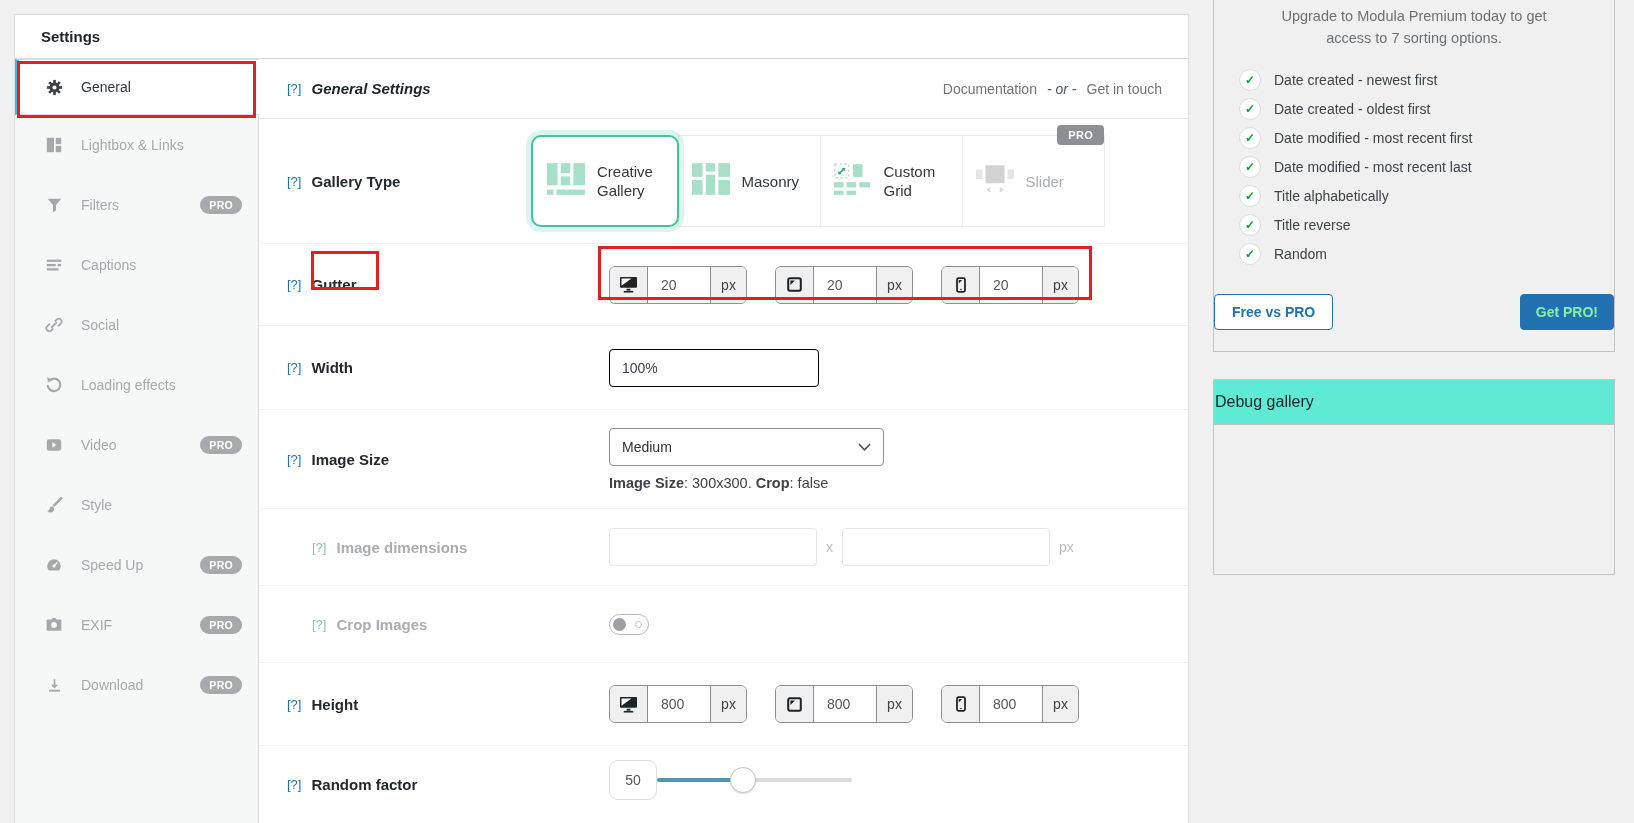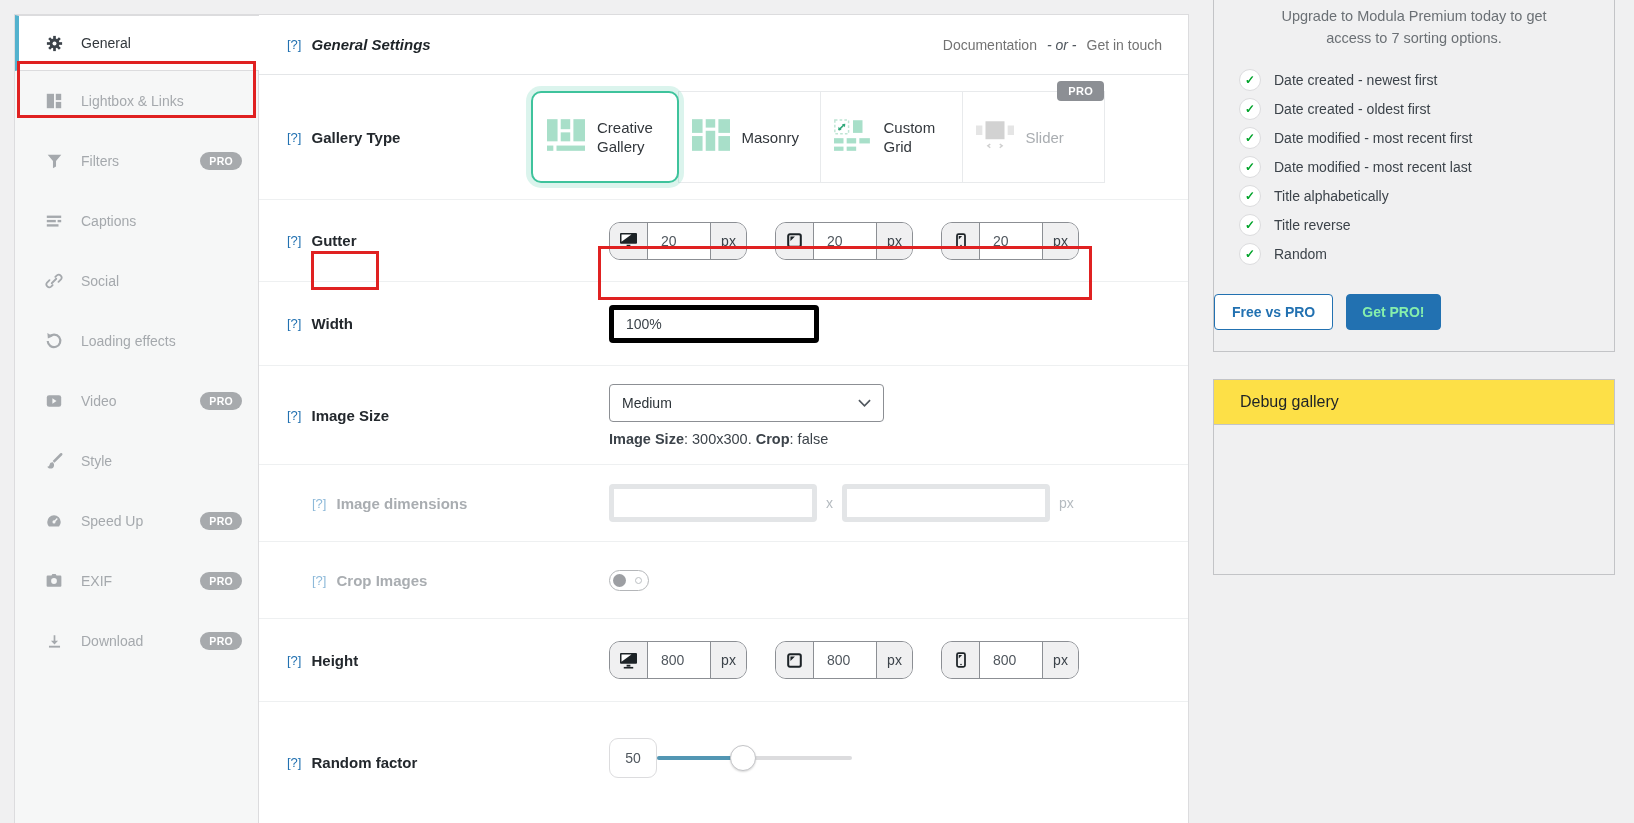--- a/index.html
+++ b/index.html
@@ -91,38 +91,38 @@
   .card.pro-card .gt-label { color:#a9adb1; }
   .card-pro-tag {
     position:absolute; top:-11px; right:0px; background:#8c8f94; color:#fff;
     font-size:11px; font-weight:700; padding:4px 11px; border-radius:4px; letter-spacing:.3px;
   }
 
   
   .dev-groups { display:flex; gap:28px; }
   .dev-group {
     display:flex; align-items:stretch; height:38px; border:1px solid #8c8f94;
-    border-radius:11px; overflow:hidden; background:#fff;
+    border-radius:6px; overflow:hidden; background:#fff;
   }
   .dev-ic {
     width:38px; background:#f0f0f1; border-right:1px solid #8c8f94;
     display:flex; align-items:center; justify-content:center; color:#1d2327;
   }
   .dev-group input {
     width:62px; border:none; outline:none; font-family:inherit;
     font-size:14px; color:#50575e; padding:0 0 0 13px; background:#fff;
   }
   .dev-unit {
     width:36px; background:#f0f0f1; border-left:1px solid #8c8f94;
     display:flex; align-items:center; justify-content:center;
     font-size:14px; color:#3c434a;
   }
 
   .text-input {
-    height:38px; width:210px; border:5px solid #000000; border-radius:4px;
+    height:38px; width:210px; border:1px solid #000000; border-radius:4px;
     font-family:inherit; font-size:14px; color:#3c434a; padding:0 12px; outline:none;
     background:#fff;
   }
 
   
   .sel-wrap { display:flex; flex-direction:column; }
   .select {
     height:38px; width:275px; border:1px solid #8c8f94; border-radius:4px;
     display:flex; align-items:center; padding:0 12px; font-size:14px; color:#2c3338;
     background:#fff; cursor:pointer;
@@ -173,57 +173,58 @@
     text-align:center; color:#6b7075; font-size:14.5px; line-height:22px;
     padding:0 52px; margin-bottom:16px;
   }
   .feature { display:flex; align-items:center; gap:13px; padding-left:25px; height:29px; }
   .feature .f-label { font-size:14px; color:#3c434a; }
   .check {
     width:22px; height:22px; border-radius:50%; background:#fff; border:1px solid #dcdcde;
     display:flex; align-items:center; justify-content:center; flex:0 0 22px;
     color:#00a32a; font-size:12px; font-weight:700;
   }
-  .upsell-btns { display:flex; justify-content:flex-start; gap:13px; margin-top:26px; }
+  .upsell-btns { display:flex; justify-content:space-between; gap:13px; margin-top:26px; }
   .btn-outline {
     background:#fff; border:1px solid #2271b1; color:#2271b1; font-weight:700;
     font-size:14px; border-radius:4px; padding:9px 17px; cursor:pointer; font-family:inherit;
   }
   .btn-solid {
     background:#2271b1; border:1px solid #2271b1; color:#86efac; font-weight:700;
     font-size:14px; border-radius:4px; padding:9px 15px; cursor:pointer; font-family:inherit;
   }
 
   .debug-panel {
     position:absolute; left:1213px; top:379px; width:402px; height:196px;
     border:1px solid #c3c4c7; background:#f0f0f1;
   }
   .debug-head {
-    height:45px; background:#fde047; border-bottom:1px solid #c3c4c7;
-    display:flex; align-items:center; padding-left:26px;
+    height:45px; background:#5eead4; border-bottom:1px solid #c3c4c7;
+    display:flex; align-items:center; padding-left:1px;
     font-size:16px; color:#1d2327;
   }
   .debug-body { padding:16px 34px 0; text-align:center; }
   .debug-text { color:#6b7075; font-size:14.5px; line-height:23px; }
   .btn-export {
     margin-top:13px; background:#fff; border:1px solid #2271b1; color:#2271b1;
     font-weight:700; font-size:14px; border-radius:3px; padding:10px 17px;
     cursor:pointer; font-family:inherit;
   }
 
   
   .anno { position:absolute; border:3px solid #e02121; z-index:50; pointer-events:none; }
   .anno-1 { left:17px;  top:61px;  width:239px; height:57px; }
   .anno-2 { left:311px; top:251px; width:68px;  height:39px; }
   .anno-3 { left:598px; top:246px; width:494px; height:54px; }
 </style>
 </head>
 <body>
 
 <div class="main-panel">
+  <div class="panel-titlebar">Settings</div>
 
   <div class="panel-body">
 
     <div class="tabs">
 
       <div class="tab active">
         <span class="tab-ic">
           <svg viewBox="0 0 20 20" width="19" height="19">
               <g fill="currentColor">
                 <rect x="8.6" y="2" width="2.8" height="16"></rect>

